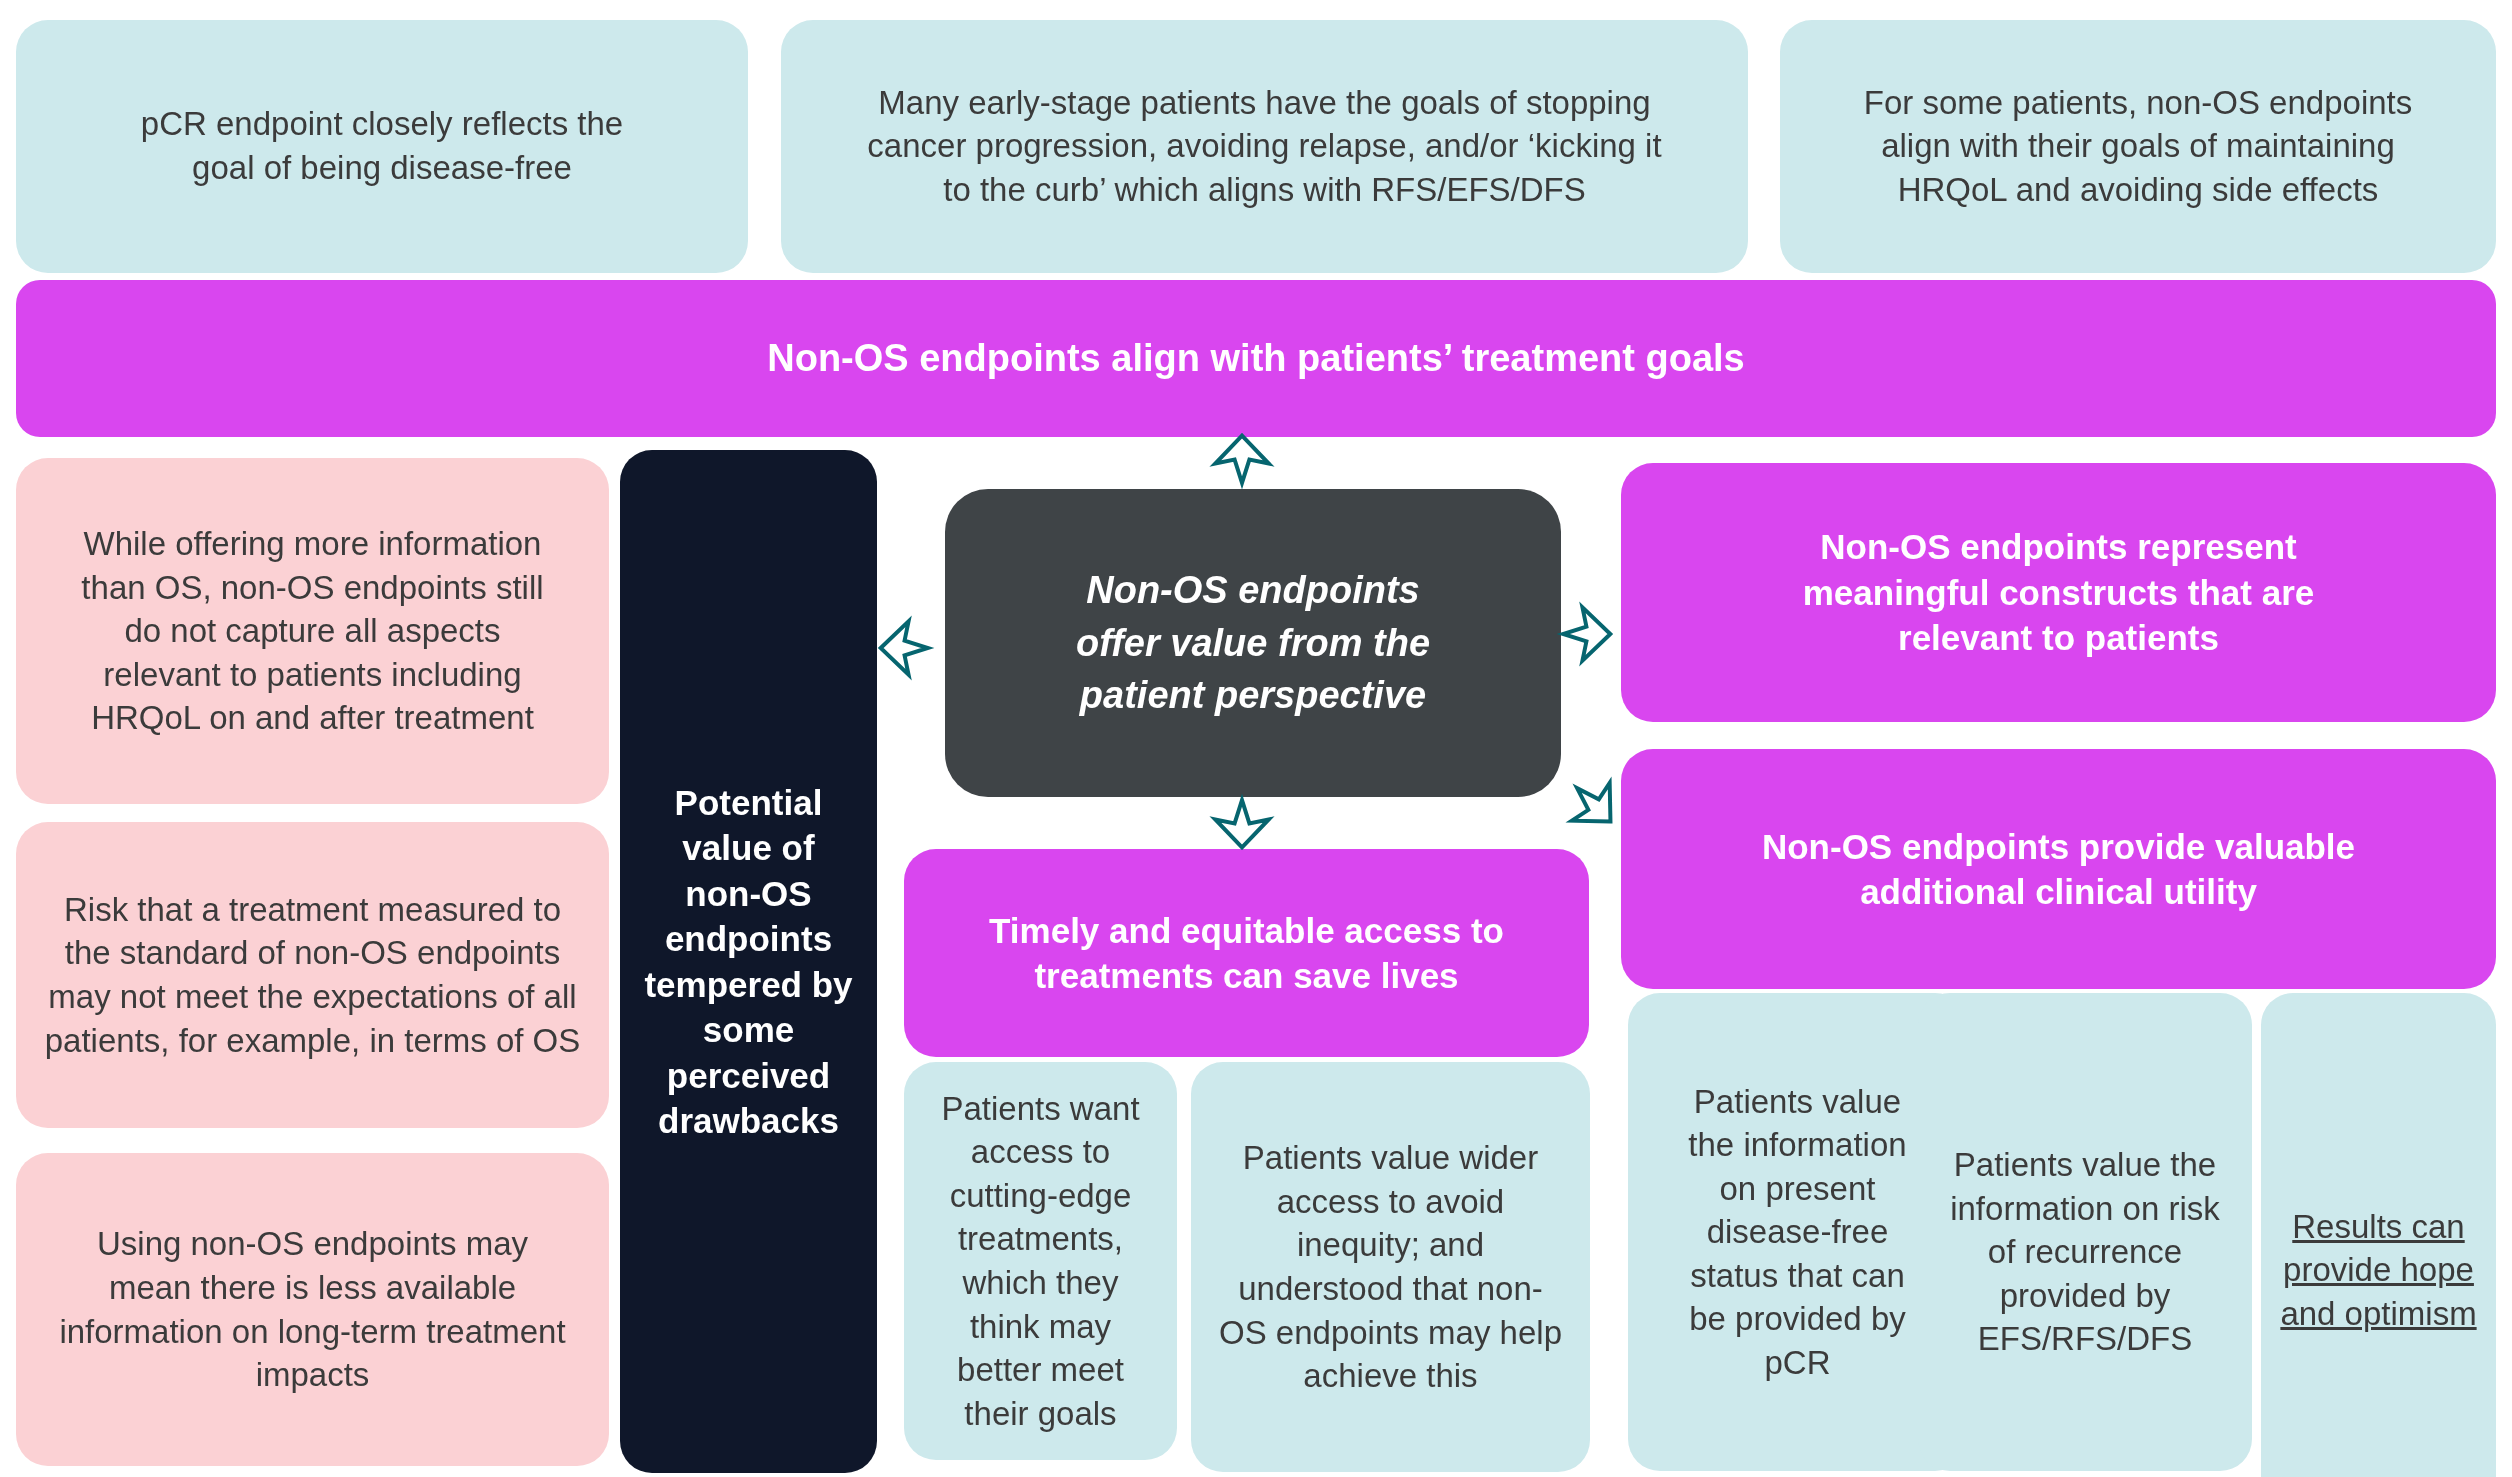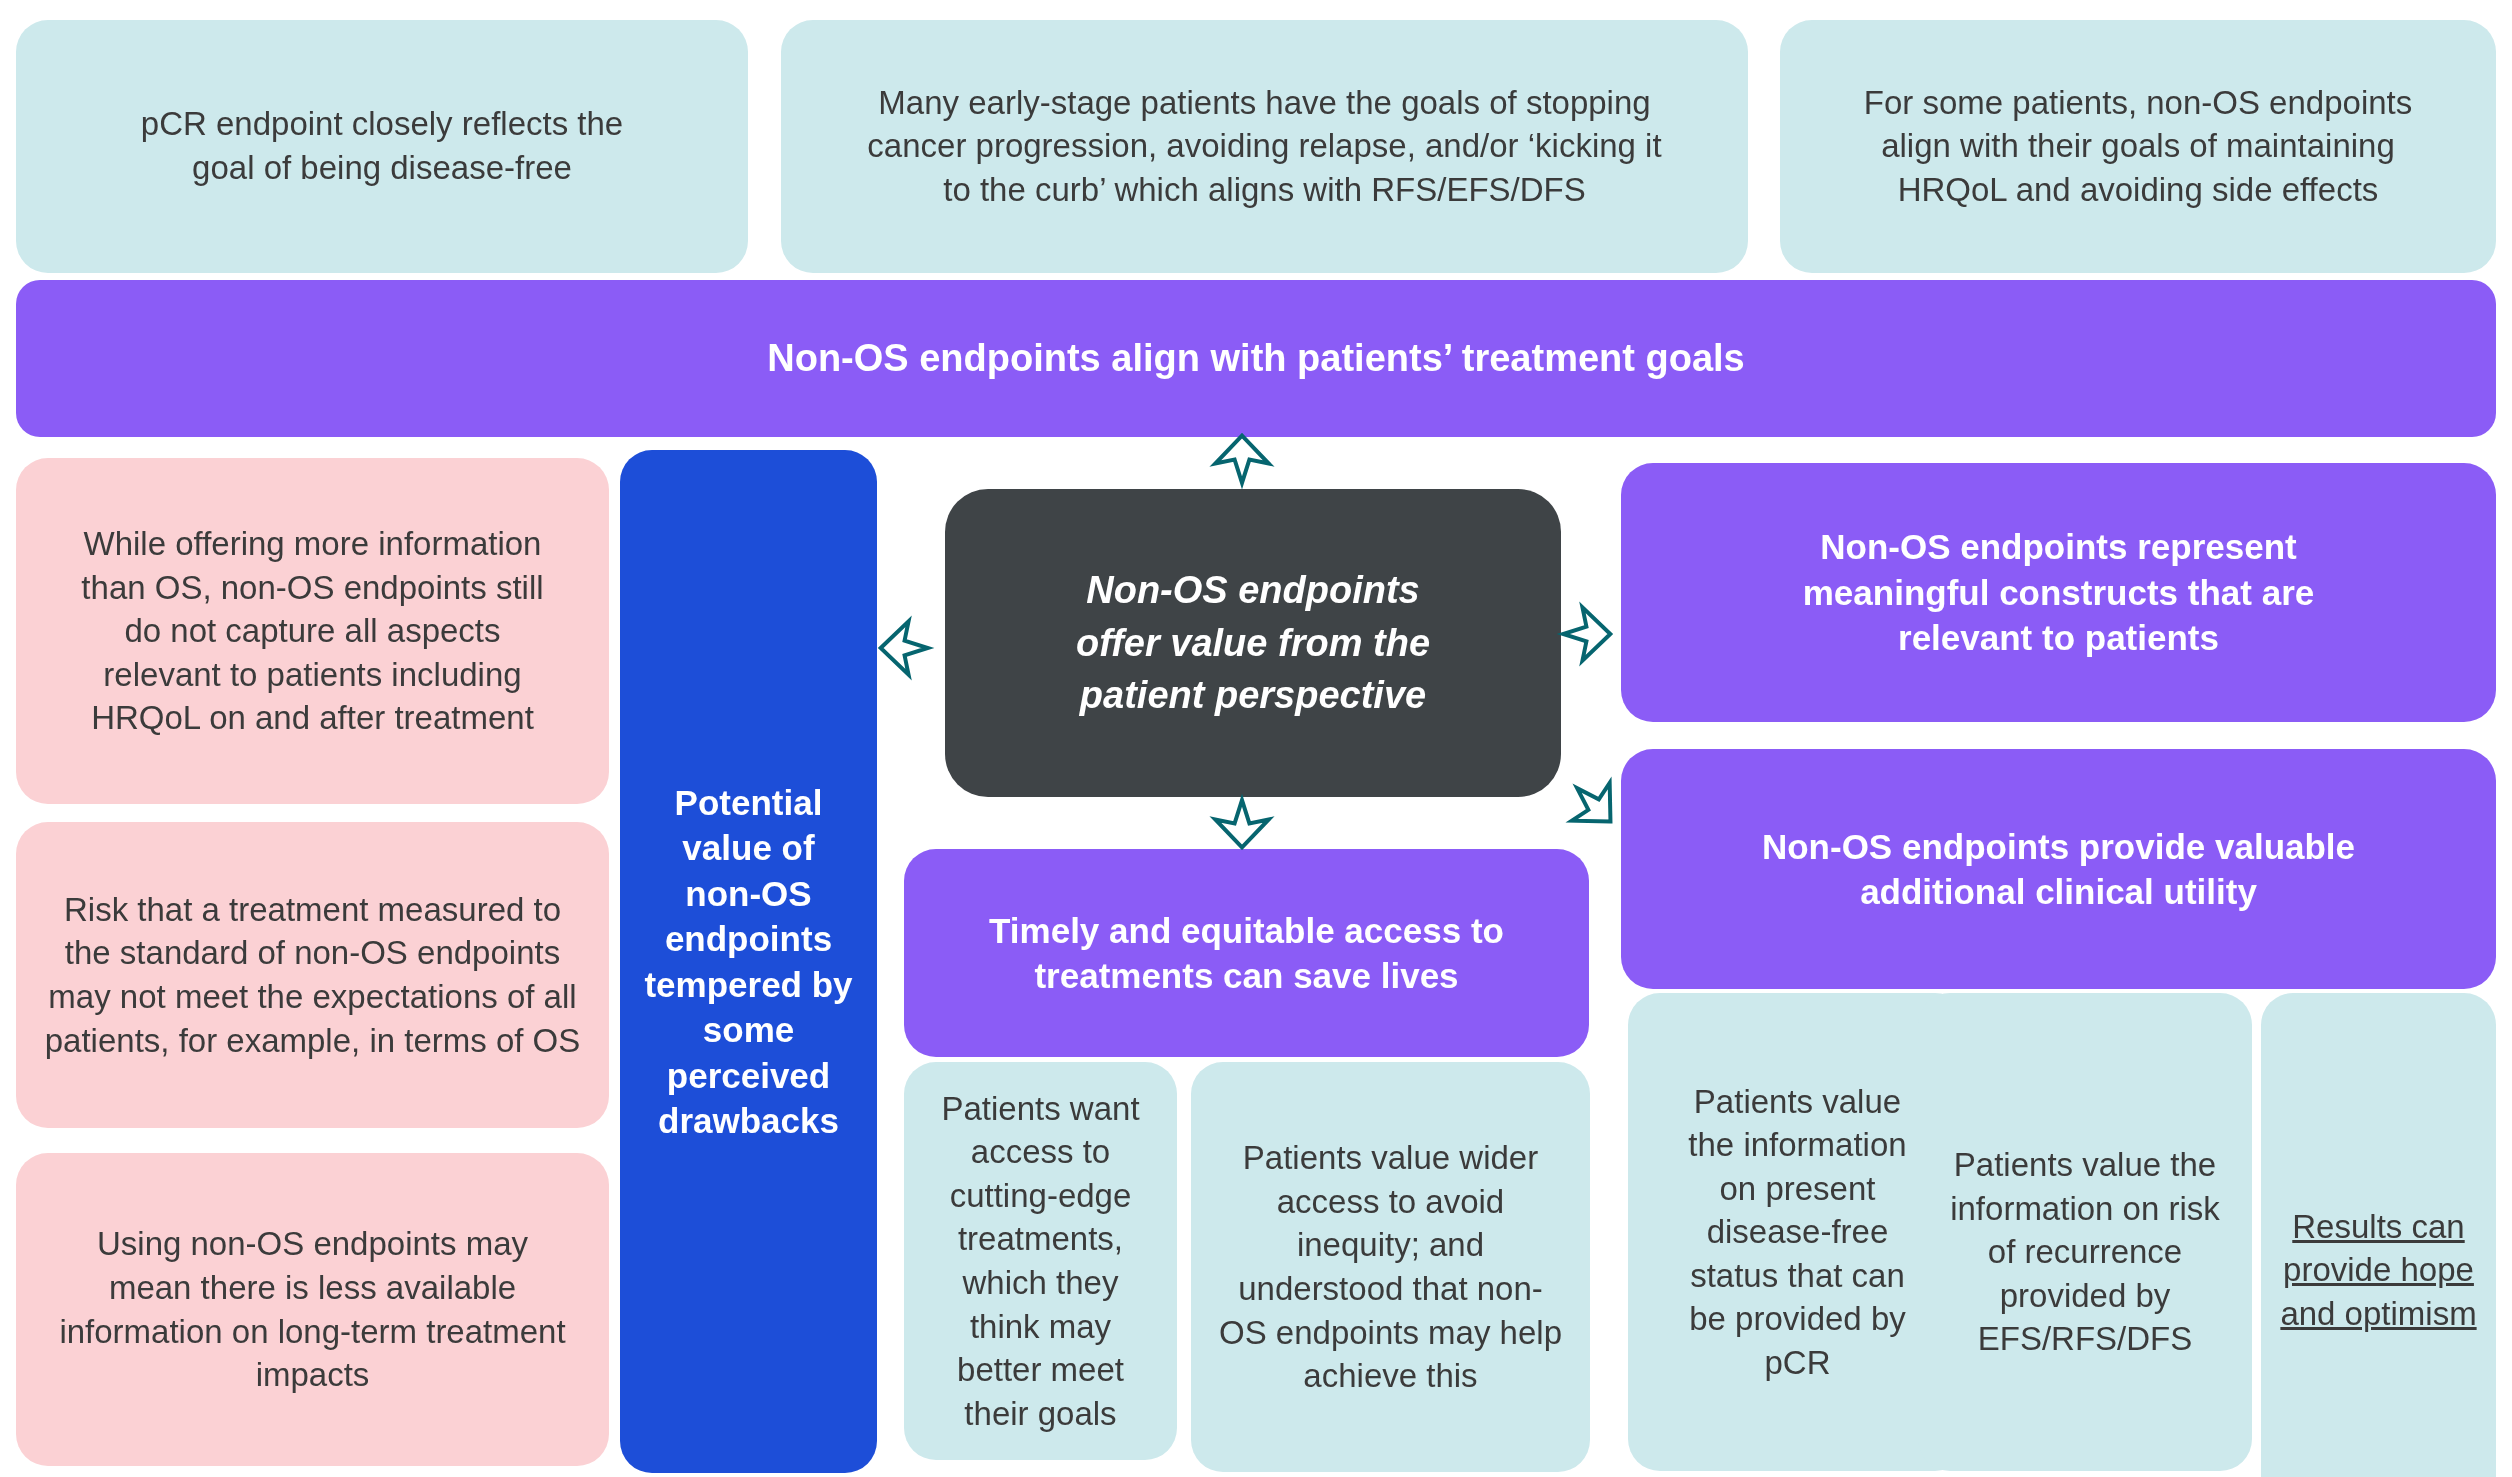--- a/index.html
+++ b/index.html
@@ -3,25 +3,25 @@
 <meta charset="utf-8">
 <style>
   html,body{margin:0;padding:0;background:#fff;}
   body{font-family:"Liberation Sans", sans-serif;}
   .canvas{position:relative;width:2512px;height:1478px;background:#ffffff;overflow:hidden;}
   .box{position:absolute;display:flex;align-items:center;justify-content:center;
        text-align:center;box-sizing:border-box;}
   .box p{margin:0;}
   .light{background:#cde9ec;border-radius:32px;color:#3b3b3b;font-size:33px;line-height:1.32;}
   .pink{background:#fbd1d4;border-radius:32px;color:#3b3b3b;font-size:33px;line-height:1.32;}
-  .teal{background:#8b5cf6;border-radius:32px;color:#ffffff;font-weight:bold;
+  .teal{background:#d946ef;border-radius:32px;color:#ffffff;font-weight:bold;
         font-size:35px;line-height:1.3;}
   .dark{background:#3f4447;border-radius:43px;color:#ffffff;font-weight:bold;
         font-size:38px;line-height:1.38;}
-  .red{background:#1d4ed8;border-radius:32px;color:#ffffff;font-weight:bold;
+  .red{background:#0f172a;border-radius:32px;color:#ffffff;font-weight:bold;
        font-size:35px;line-height:1.3;}
   .banner{font-size:38px;border-radius:24px;}
   .arrow{position:absolute;width:58px;height:50px;}
   .arrow svg{display:block;width:100%;height:100%;overflow:visible;}
 </style>
 </head>
 <body>
 
 <div class="canvas">
 

